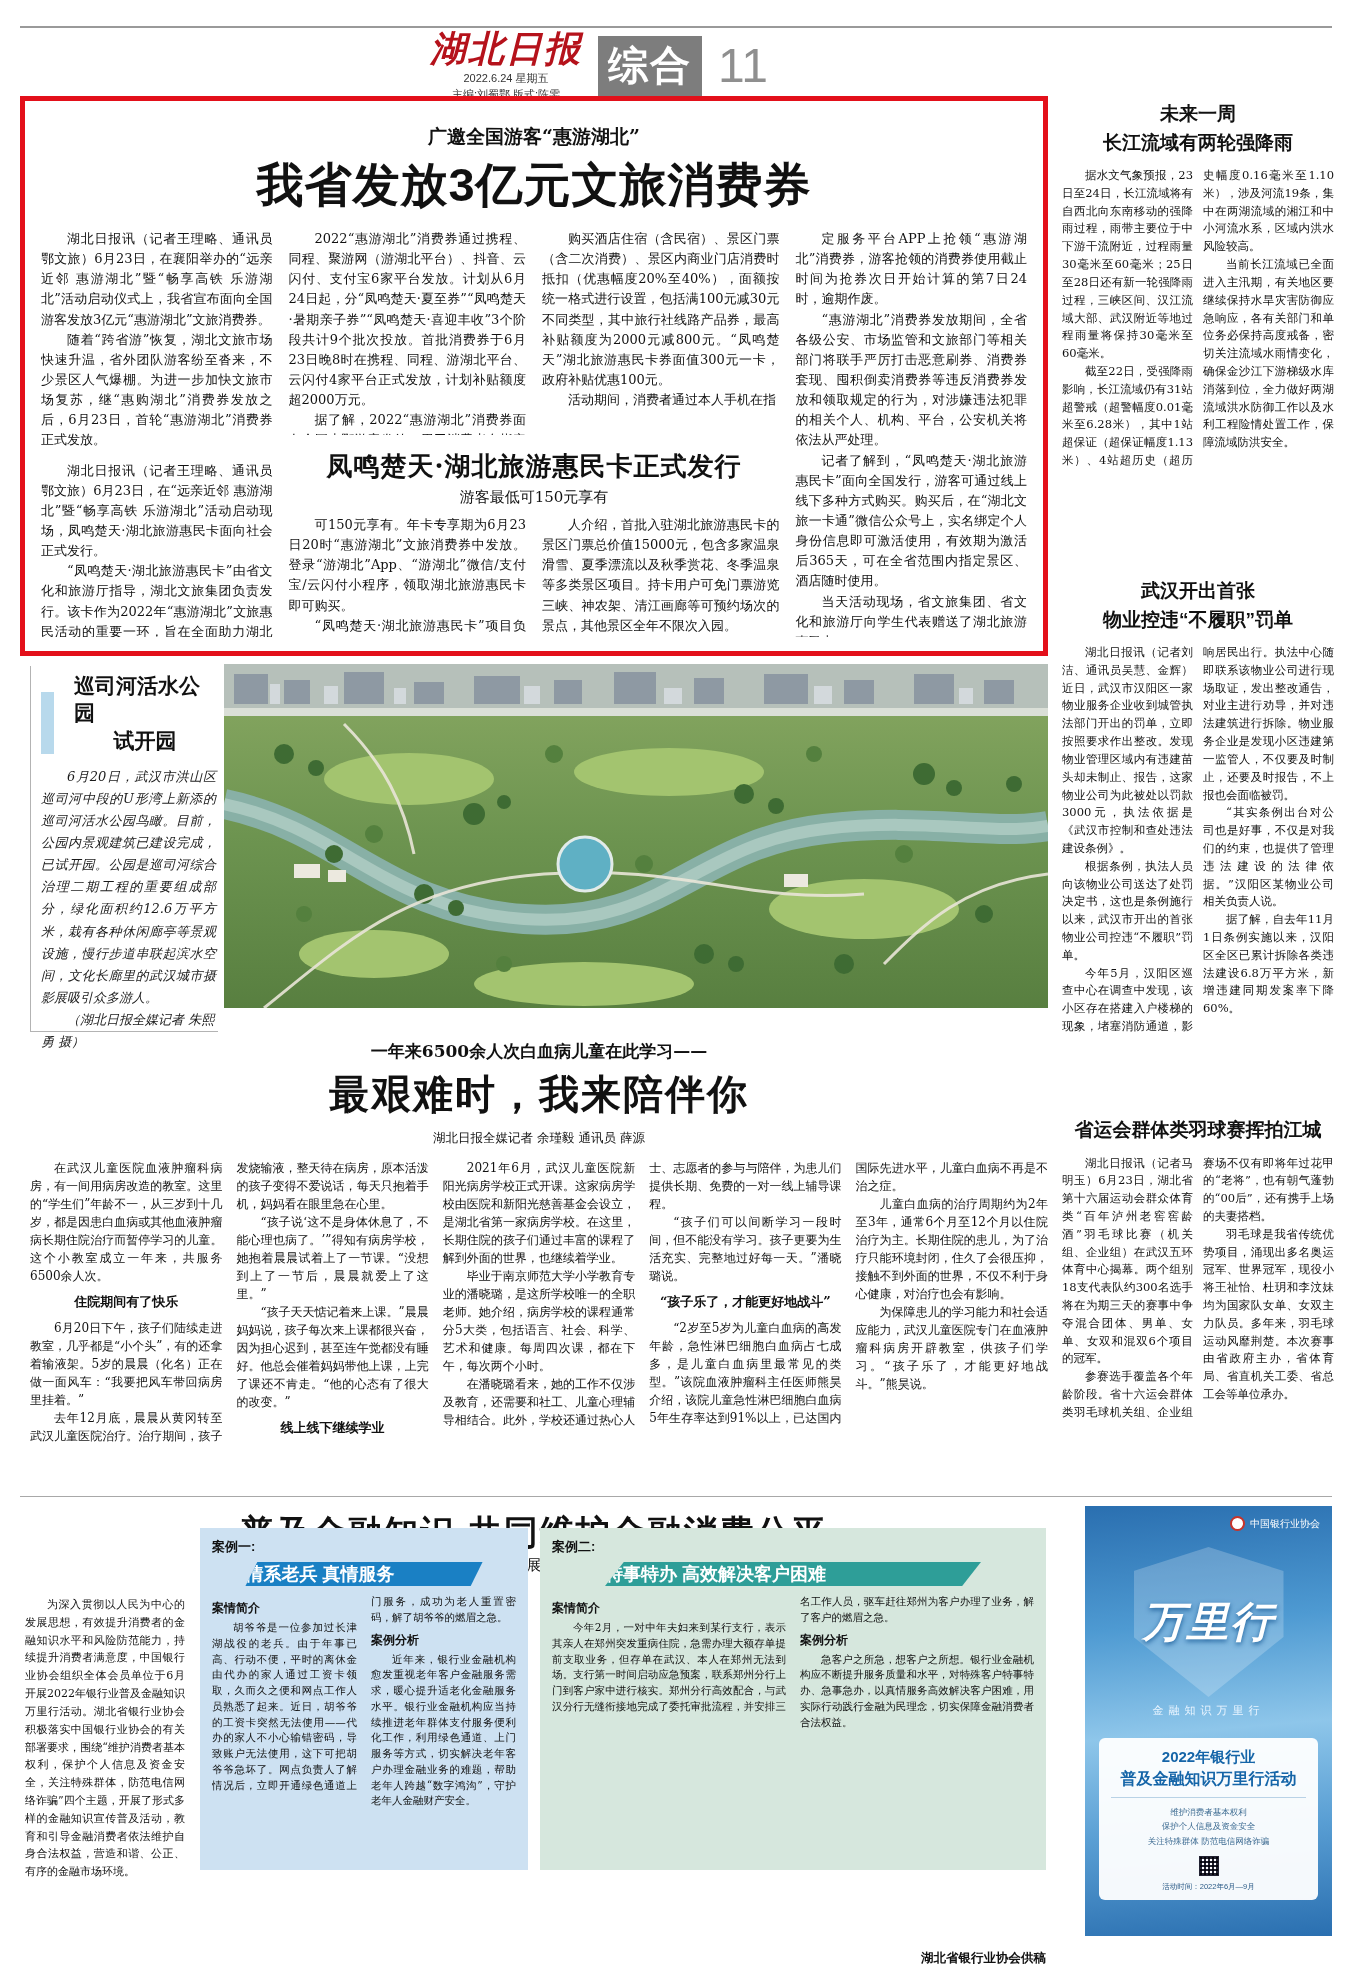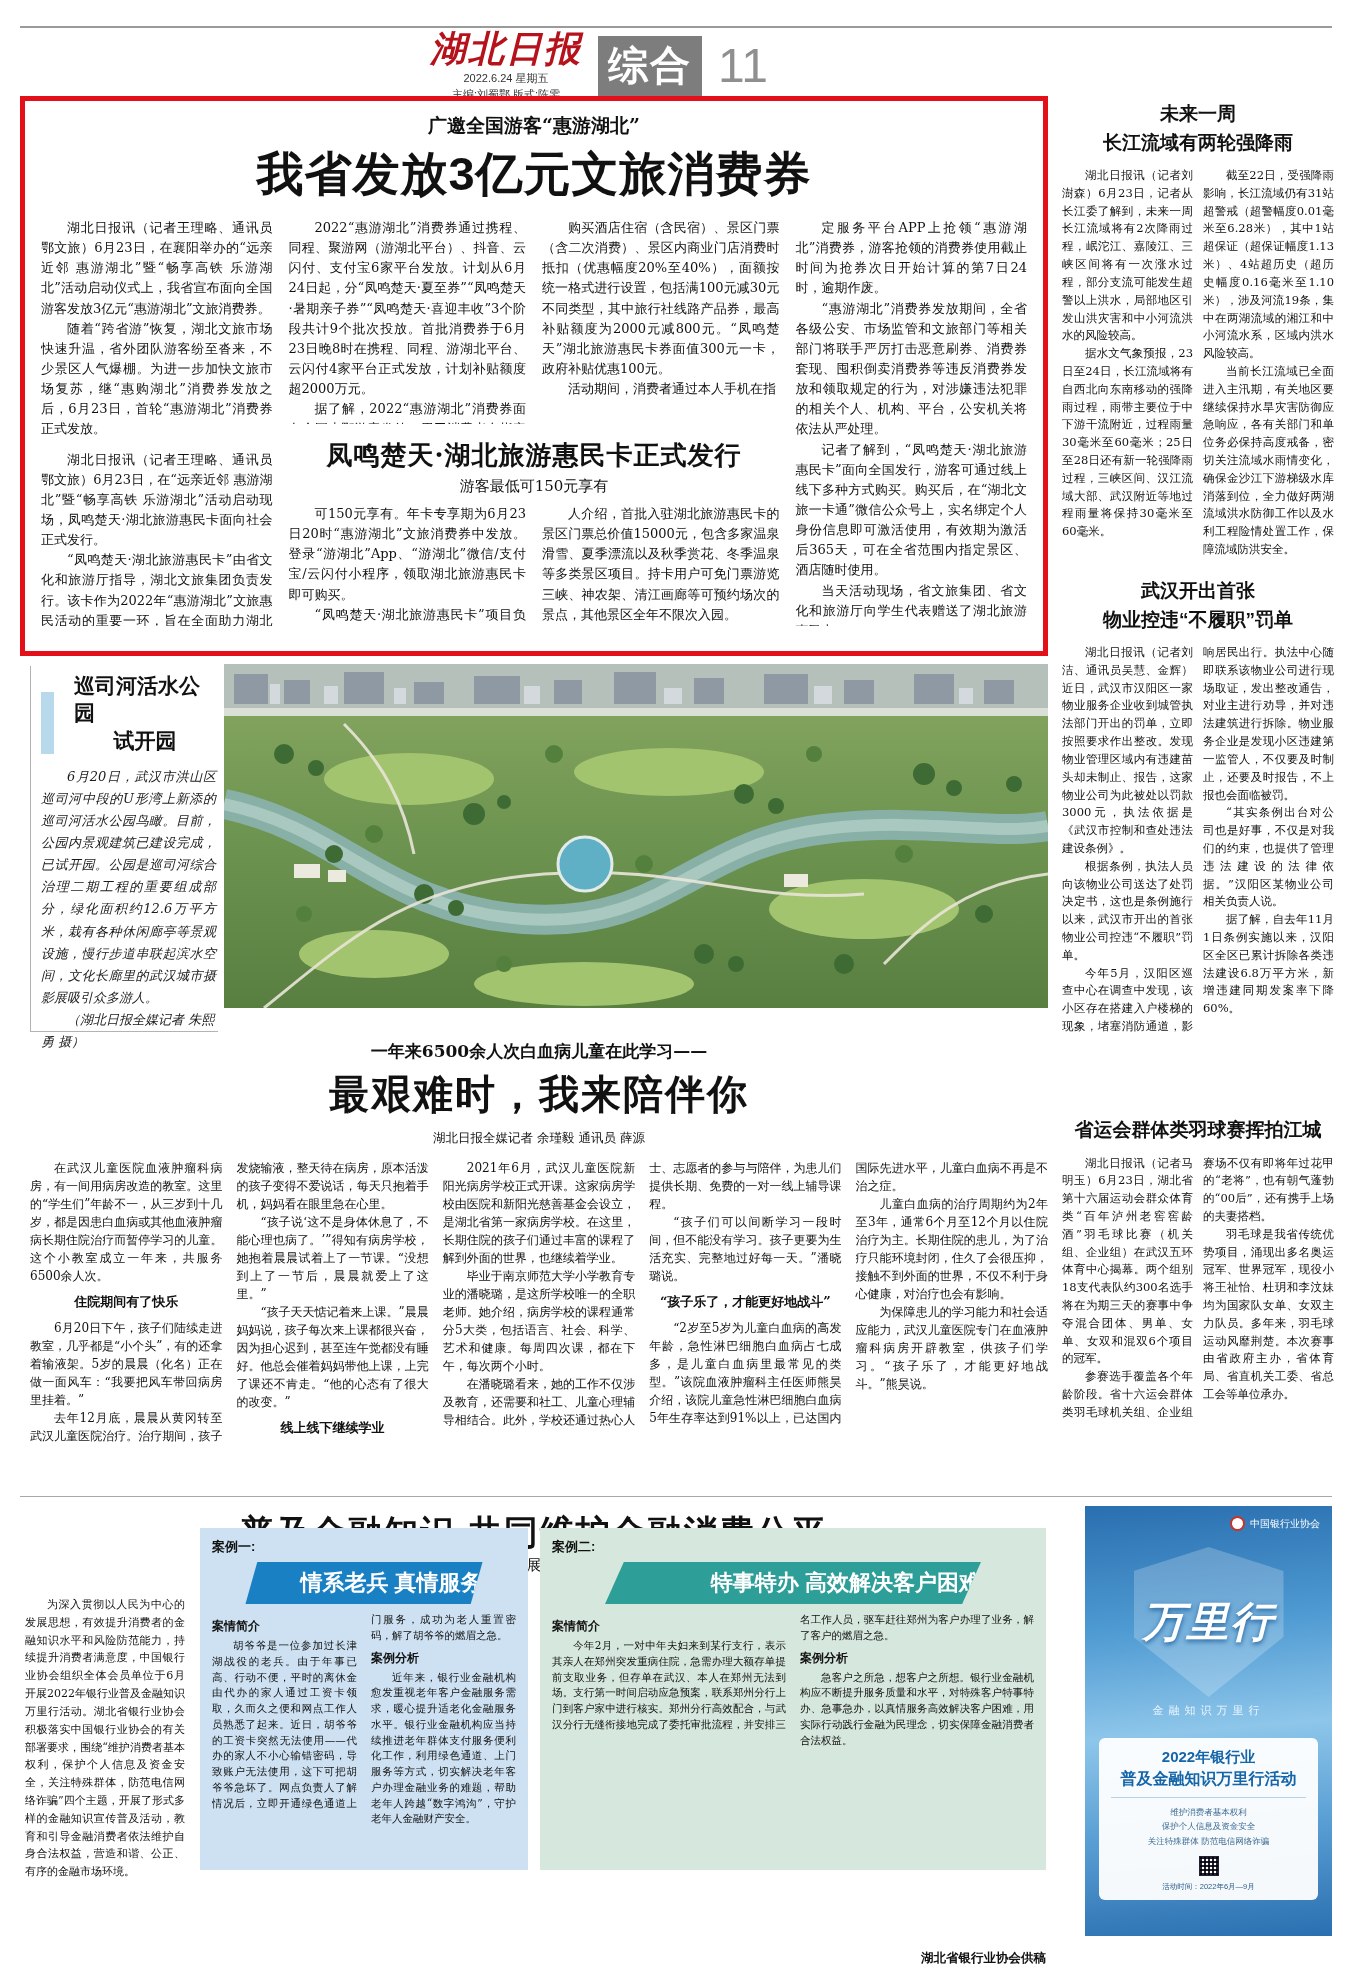--- a/index.html
+++ b/index.html
@@ -12,21 +12,21 @@
   
   .masthead { position:absolute; left:430px; top:30px; display:flex; align-items:center; gap:16px; }
   .mh-titleblock { text-align:center; }
   .paper-title { font-family:"DejaVu Serif", serif; font-style:italic; font-weight:bold; font-size:36px; color:#b5121b; letter-spacing:2px; line-height:1.05; }
   .mh-date { font-size:11px; color:#333; margin-top:3px; font-family:"Liberation Sans", sans-serif; }
   .mh-editor { font-size:11px; color:#333; margin-top:1px; font-family:"Liberation Sans", sans-serif; }
   .section-box { width:104px; height:60px; background:#7d7d7d; color:#fff; display:flex; align-items:center; justify-content:center; font-size:40px; font-weight:bold; font-family:"Liberation Sans", sans-serif; letter-spacing:2px; }
   .page-num { font-family:"Liberation Sans", sans-serif; font-size:48px; color:#8f8f8f; font-weight:500; }
 
   
-  .lead-box { position:absolute; left:20px; top:96px; width:1028px; height:560px; border:5px solid #e3101a; background:#fff; padding:8px 16px 10px; }
+  .lead-box { position:absolute; left:20px; top:96px; width:1028px; height:560px; border:5px solid #e3101a; background:#fff; padding:19px 16px 10px; }
   .kicker { text-align:center; font-size:19px; font-weight:bold; margin-top:4px; }
   .lead-headline { text-align:center; font-family:"Liberation Sans", sans-serif; font-weight:900; font-size:47px; letter-spacing:1px; margin:4px 0 12px; }
   .lead-cols { display:flex; gap:16px; height:408px; overflow:hidden; }
   .lead-cols p { font-size:13px; line-height:1.55; text-align:justify; text-indent:2em; }
   .lcol { flex:1; overflow:hidden; }
   .lmid { flex:2.12; display:flex; flex-direction:column; overflow:hidden; }
   .lmid-top, .lmid-bottom { display:flex; gap:16px; overflow:hidden; }
   .lmid-top { height:206px; }
   .lmid-bottom { flex:1; }
   .lmid-top > div, .lmid-bottom > div { flex:1; overflow:hidden; }
@@ -67,21 +67,21 @@
   .divider { position:absolute; left:20px; top:1496px; width:1312px; height:1px; background:#a8a8a8; }
 
   
   .fin-headline { position:absolute; left:20px; top:1510px; width:1028px; text-align:center; font-family:"Liberation Sans", sans-serif; font-weight:900; font-size:34px; letter-spacing:2px; }
   .fin-subhead { position:absolute; left:20px; top:1556px; width:1028px; text-align:center; font-size:15px; }
   .fin-intro { position:absolute; left:25px; top:1596px; width:160px; height:352px; font-size:11px; line-height:1.62; text-align:justify; text-indent:2em; overflow:hidden; }
   .case { position:absolute; top:1528px; height:342px; padding:10px 12px; overflow:hidden; }
   .case1 { left:200px; width:328px; background:#cde1f2; }
   .case2 { left:540px; width:506px; background:#d6e7dd; }
   .case-label { font-size:13px; font-weight:bold; font-family:"Liberation Sans", sans-serif; }
-  .banner { width:78%; margin:6px auto 8px; color:#fff; font-family:"Liberation Sans", sans-serif; font-weight:bold; font-size:22px; text-align:right; padding:6px 0; clip-path:polygon(5% 0,100% 0,95% 100%,0 100%); }
+  .banner { width:78%; margin:6px auto 8px; color:#fff; font-family:"Liberation Sans", sans-serif; font-weight:bold; font-size:18px; text-align:left; padding:0 0; clip-path:polygon(5% 0,100% 0,95% 100%,0 100%); }
   .case1 .banner { background:#1a80c4; }
   .case2 .banner { background:#2e9e98; }
   .case-body { column-count:2; column-gap:14px; height:232px; overflow:hidden; }
   .case-body p { font-size:10.5px; line-height:1.5; text-align:justify; text-indent:2em; }
   .case-body h4 { font-size:12px; margin:6px 0 3px; break-inside:avoid; }
 
   
   .promo { position:absolute; left:1085px; top:1506px; width:247px; height:430px; background:linear-gradient(175deg,#2a6fb0 0%,#4e9ad2 28%,#8ec6ea 52%,#5a9fd4 74%,#2a6fb0 100%); overflow:hidden; }
   .promo-org { display:flex; align-items:center; justify-content:flex-end; gap:5px; margin:10px 12px 0 0; }
   .seal { width:15px; height:15px; border-radius:50%; border:2px solid #c8332a; background:#fff; flex:0 0 auto; }
@@ -156,21 +156,20 @@
         <p>记者了解到，“凤鸣楚天·湖北旅游惠民卡”面向全国发行，游客可通过线上线下多种方式购买。购买后，在“湖北文旅一卡通”微信公众号上，实名绑定个人身份信息即可激活使用，有效期为激活后365天，可在全省范围内指定景区、酒店随时使用。</p>
         <p>当天活动现场，省文旅集团、省文化和旅游厅向学生代表赠送了湖北旅游惠民卡。</p>
       </div>
     </div>
   </div>
 
   <div class="rail">
     <div class="rail-art1">
       <h2><span>未来一周</span><br><span>长江流域有两轮强降雨</span></h2>
       <div class="rail-body">
-        <p>湖北日报讯（记者刘澍森）6月23日，记者从长江委了解到，未来一周长江流域将有2次降雨过程，岷沱江、嘉陵江、三峡区间将有一次涨水过程，部分支流可能发生超警以上洪水，局部地区引发山洪灾害和中小河流洪水的风险较高。</p>
         <p>据水文气象预报，23日至24日，长江流域将有自西北向东南移动的强降雨过程，雨带主要位于中下游干流附近，过程雨量30毫米至60毫米；25日至28日还有新一轮强降雨过程，三峡区间、汉江流域大部、武汉附近等地过程雨量将保持30毫米至60毫米。</p>
         <p>截至22日，受强降雨影响，长江流域仍有31站超警戒（超警幅度0.01毫米至6.28米），其中1站超保证（超保证幅度1.13米）、4站超历史（超历史幅度0.16毫米至1.10米），涉及河流19条，集中在两湖流域的湘江和中小河流水系，区域内洪水风险较高。</p>
         <p>当前长江流域已全面进入主汛期，有关地区要继续保持水旱灾害防御应急响应，各有关部门和单位务必保持高度戒备，密切关注流域水雨情变化，确保金沙江下游梯级水库消落到位，全力做好两湖流域洪水防御工作以及水利工程险情处置工作，保障流域防洪安全。</p>
       </div>
     </div>
     <div class="rail-art2">
       <h2><span>武汉开出首张</span><br><span>物业控违“不履职”罚单</span></h2>
       <div class="rail-body">
         <p>湖北日报讯（记者刘洁、通讯员吴慧、金辉）近日，武汉市汉阳区一家物业服务企业收到城管执法部门开出的罚单，立即按照要求作出整改。发现物业管理区域内有违建苗头却未制止、报告，这家物业公司为此被处以罚款3000元，执法依据是《武汉市控制和查处违法建设条例》。</p>
         <p>根据条例，执法人员向该物业公司送达了处罚决定书，这也是条例施行以来，武汉市开出的首张物业公司控违“不履职”罚单。</p>

